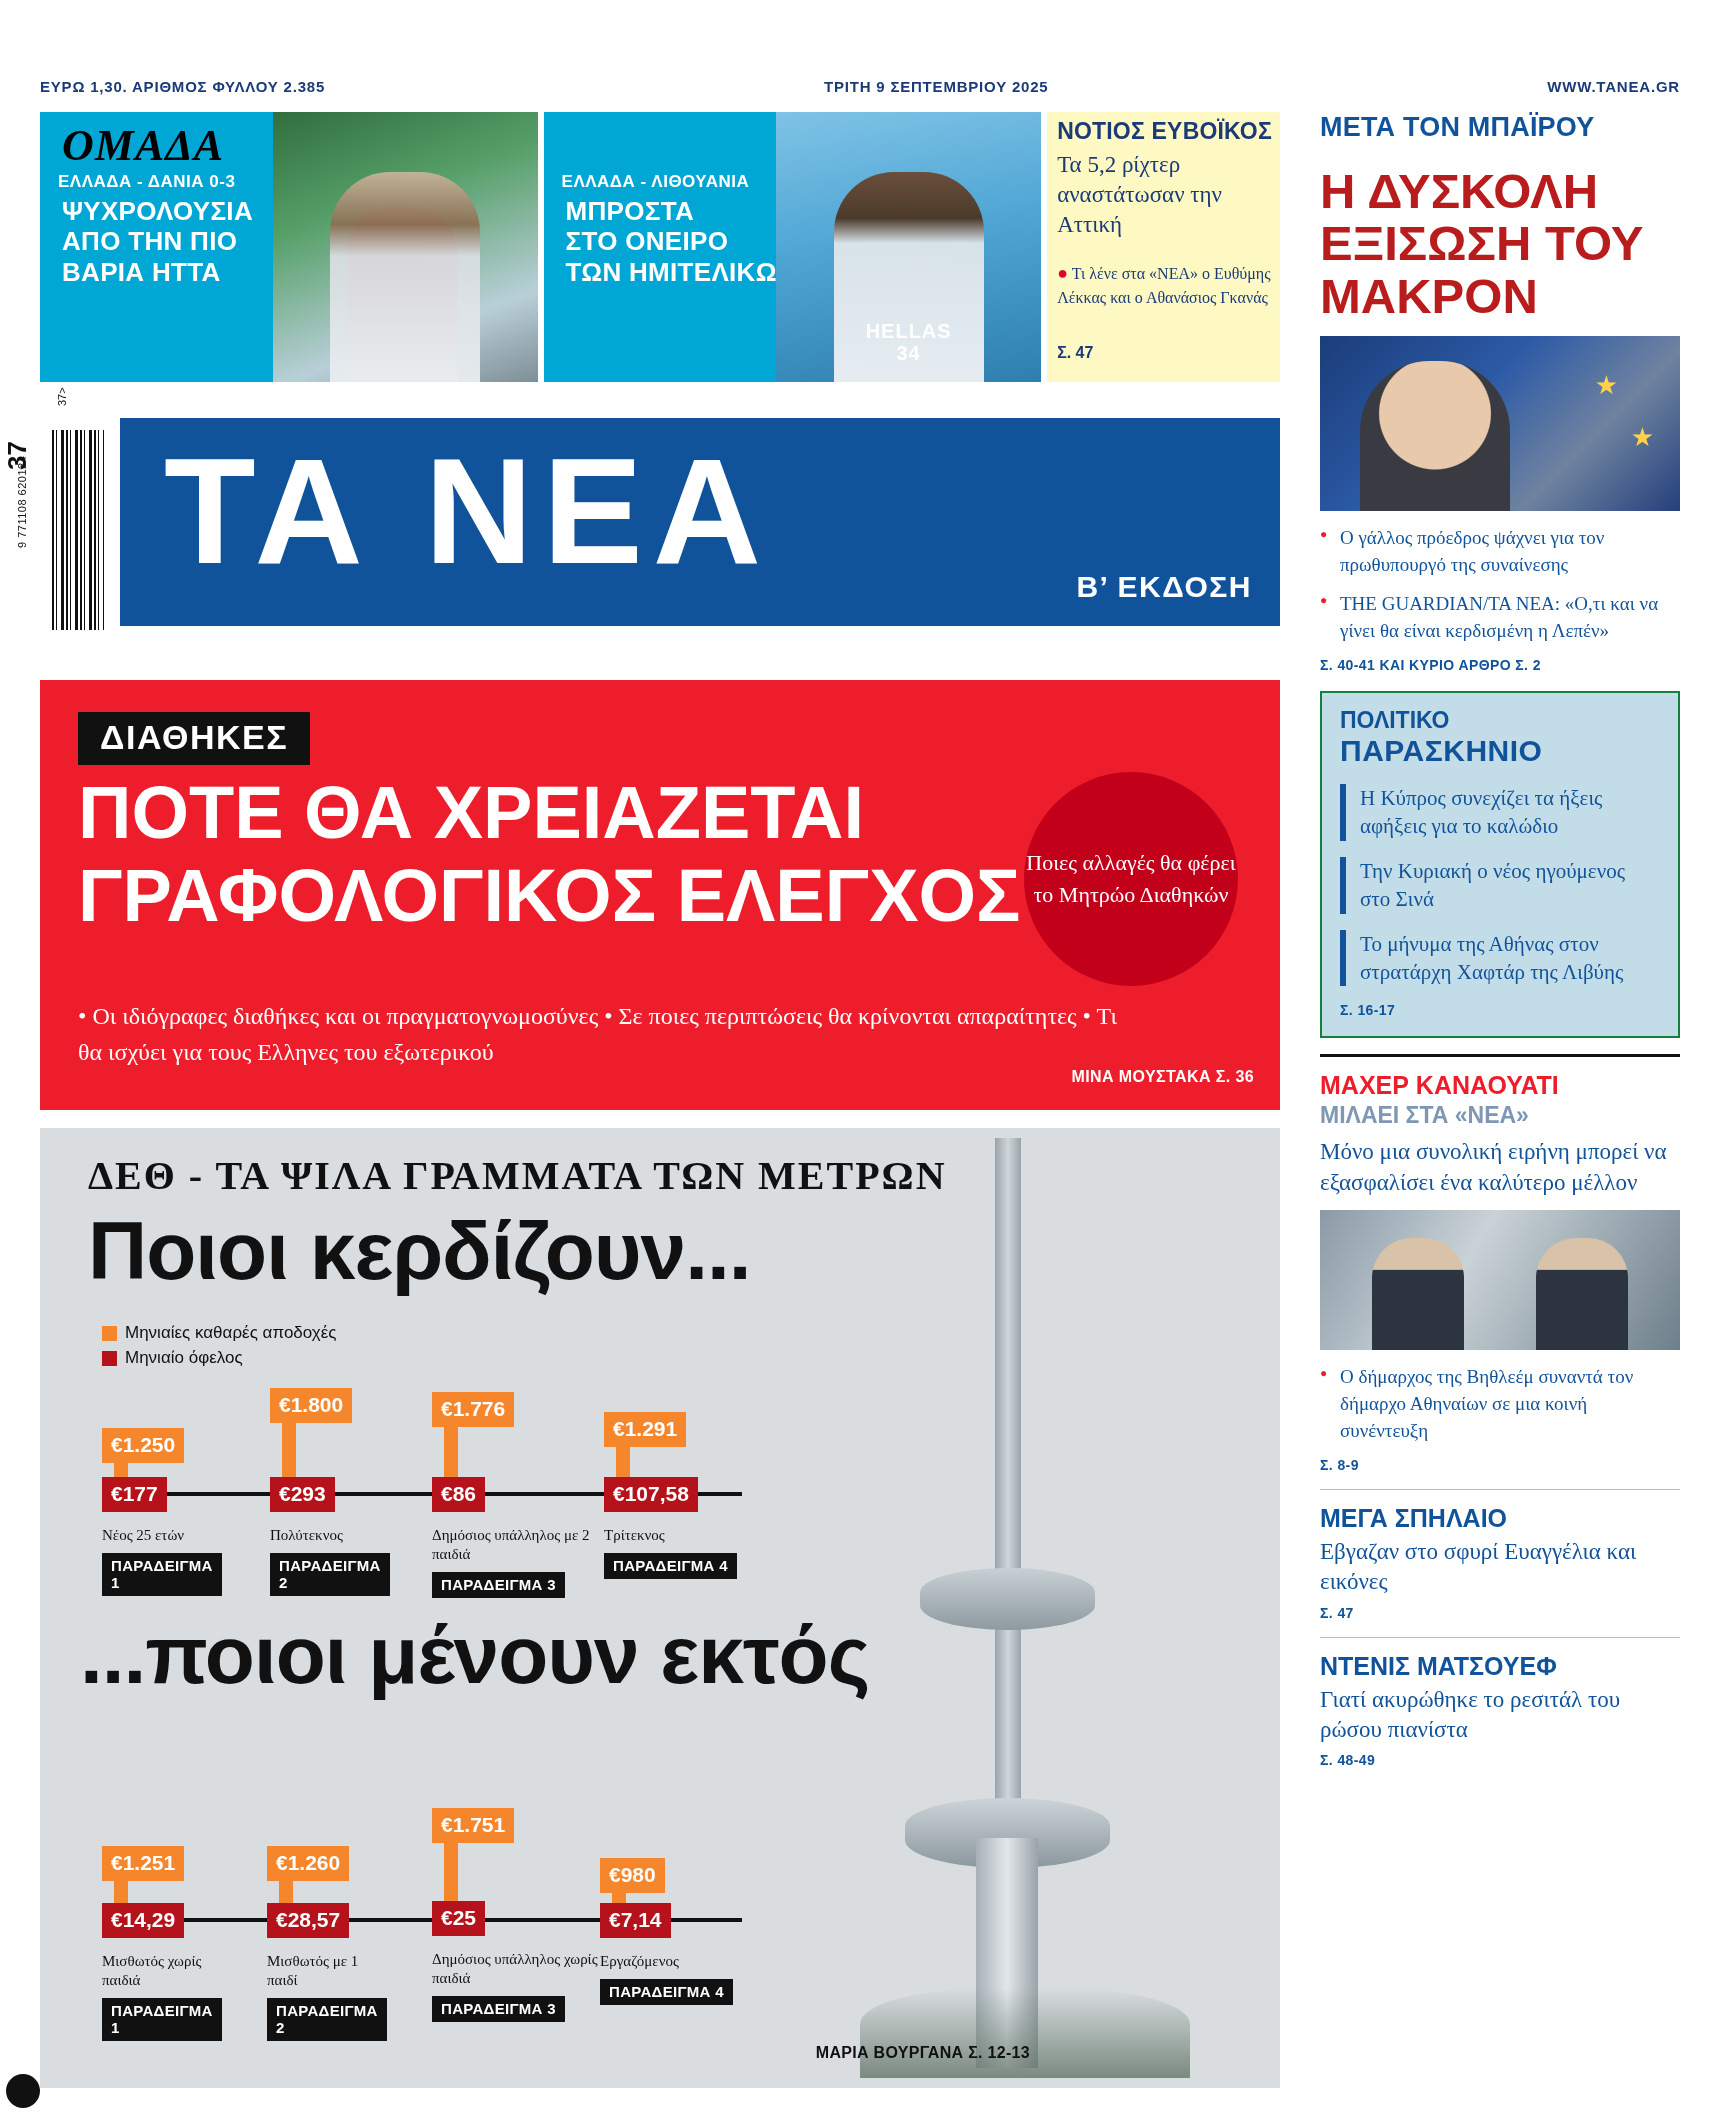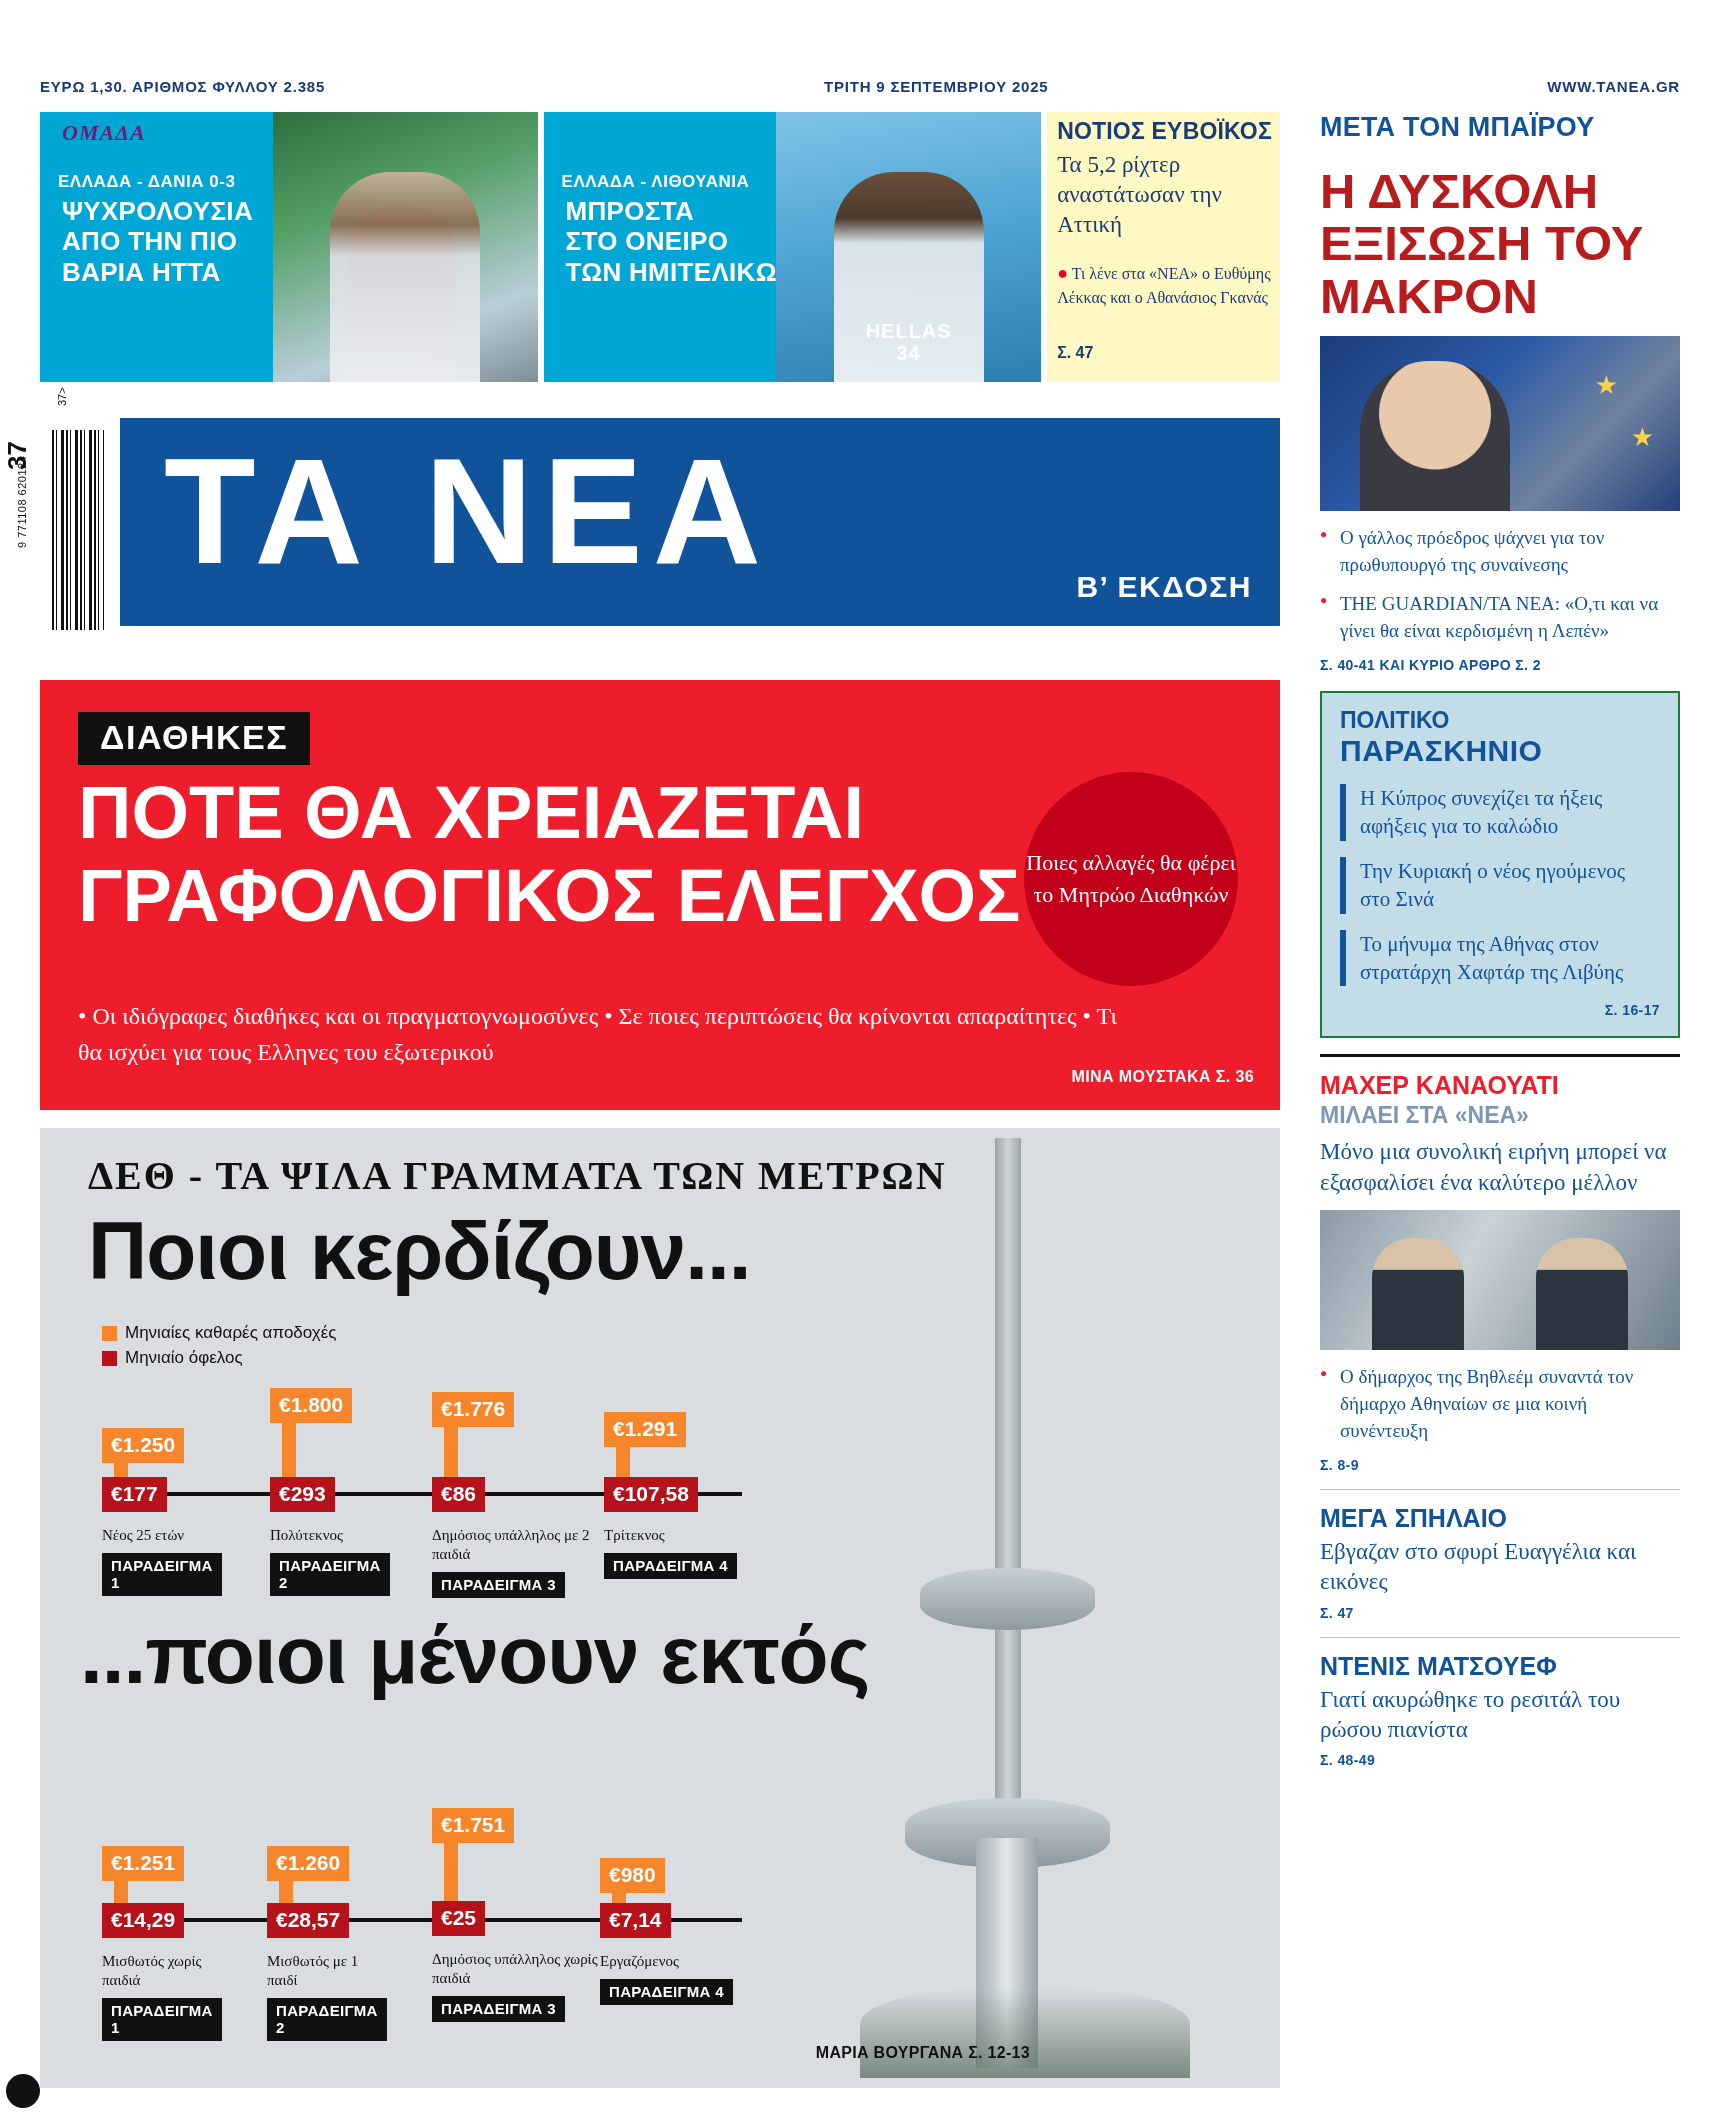--- a/index.html
+++ b/index.html
@@ -37,21 +37,21 @@
     display: flex;
     overflow: hidden;
   }
   .sports-cell { position: relative; overflow: hidden; }
   .sp1 { width: 500px; background: #00a7d4; }
   .sp2 { width: 500px; background: #00a7d4; margin-left: 6px; }
   .sp3 { width: 234px; background: #fef9c3; margin-left: 6px; }
 
   .omada {
     position: absolute; left: 22px; top: 8px;
-    color: #701a75; font-style: italic; font-weight: bold; font-size: 22px;
+    color: #000000; font-style: italic; font-weight: bold; font-size: 44px;
     letter-spacing: 1px; font-family: "Liberation Serif", serif;
   }
   .sp-label {
     position: absolute; left: 18px; top: 60px;
     color: #ffffff; font-size: 17px; font-weight: 700; letter-spacing: .5px;
   }
   .sp-title {
     position: absolute; left: 22px; top: 84px;
     color: #ffffff; font-size: 26px; font-weight: 800; line-height: 1.17;
     letter-spacing: .3px; text-transform: uppercase;
@@ -302,21 +302,21 @@
     margin-top: 18px; border: 2px solid #15803d; background: #c3dde8;
     padding: 14px 18px 18px 18px; position: relative;
   }
   .politico .ttl1 { color: #11539b; font-size: 23px; font-weight: 800; }
   .politico .ttl2 { color: #11539b; font-size: 30px; font-weight: 600; letter-spacing: .5px; }
   .politico .item {
     margin-top: 16px; padding-left: 14px; border-left: 6px solid #11539b;
     color: #11539b; font-size: 21px; line-height: 1.35;
     font-family: "Liberation Serif", serif;
   }
-  .politico .ref { margin-top: 16px; text-align: right; }
+  .politico .ref { margin-top: 16px; text-align: left; }
 
   .kanouati .kick { color: #ee1d2b; font-size: 25px; font-weight: 800; }
   .kanouati .sub { color: #7d97b5; font-size: 23px; font-weight: 700; margin-top: 2px; }
   .kanouati .body {
     margin-top: 8px; color: #11539b; font-size: 23px; line-height: 1.32;
     font-family: "Liberation Serif", serif;
   }
   .kanouati .photo {
     margin-top: 12px; width: 360px; height: 140px;
     background: linear-gradient(120deg,#8a9aa6 0%,#c9d2d7 40%,#6e7f8b 100%);

